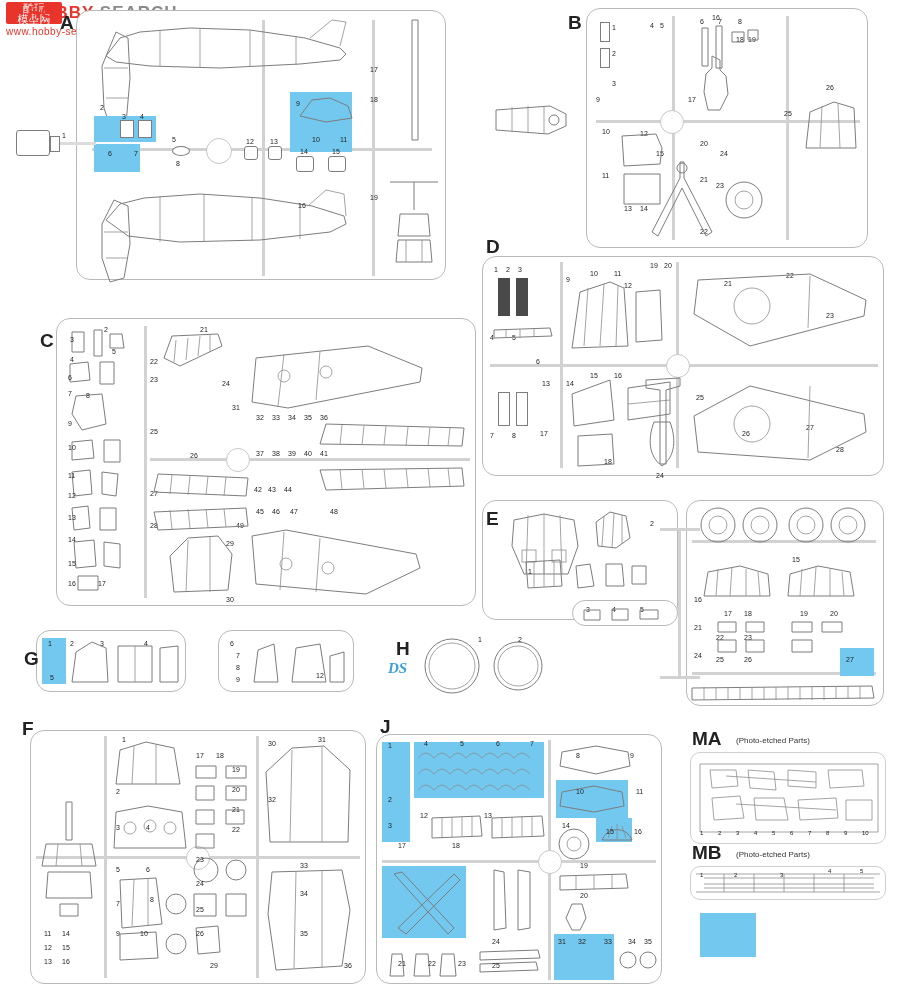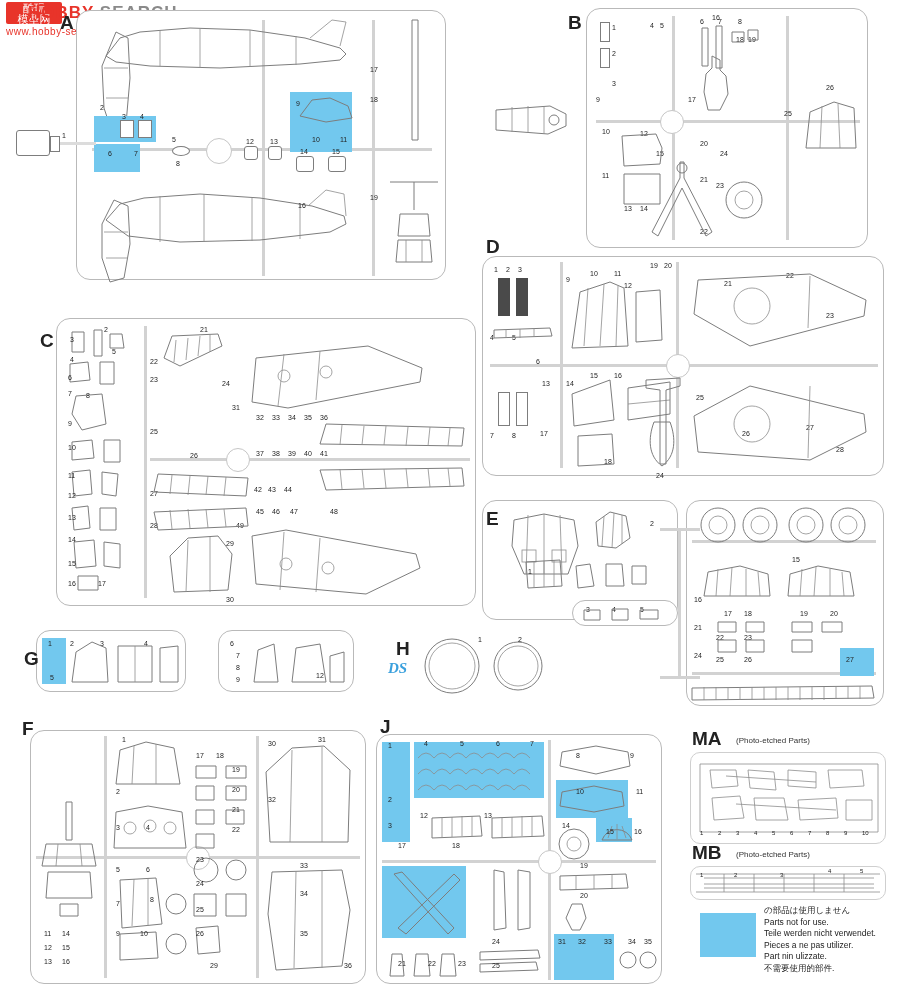--- a/index.html
+++ b/index.html
@@ -854,23 +854,15 @@
     </svg>
   </div>
   <div class="num s" style="left:700px;top:872px;">1</div>
   <div class="num s" style="left:734px;top:872px;">2</div>
   <div class="num s" style="left:780px;top:872px;">3</div>
   <div class="num s" style="left:828px;top:868px;">4</div>
   <div class="num s" style="left:860px;top:868px;">5</div>
 
   <div class="legend">
     <div class="sw"></div>
-    <div class="lines">
-      <div>の部品は使用しません</div>
-      <div>Parts not for use.</div>
-      <div>Teile werden nicht verwendet.</div>
-      <div>Pieces a ne pas utilizer.</div>
-      <div>Part nin ulizzate.</div>
-      <div>不需要使用的部件.</div>
-    </div>
   </div>
 
 </div>
 
 </body></html>

